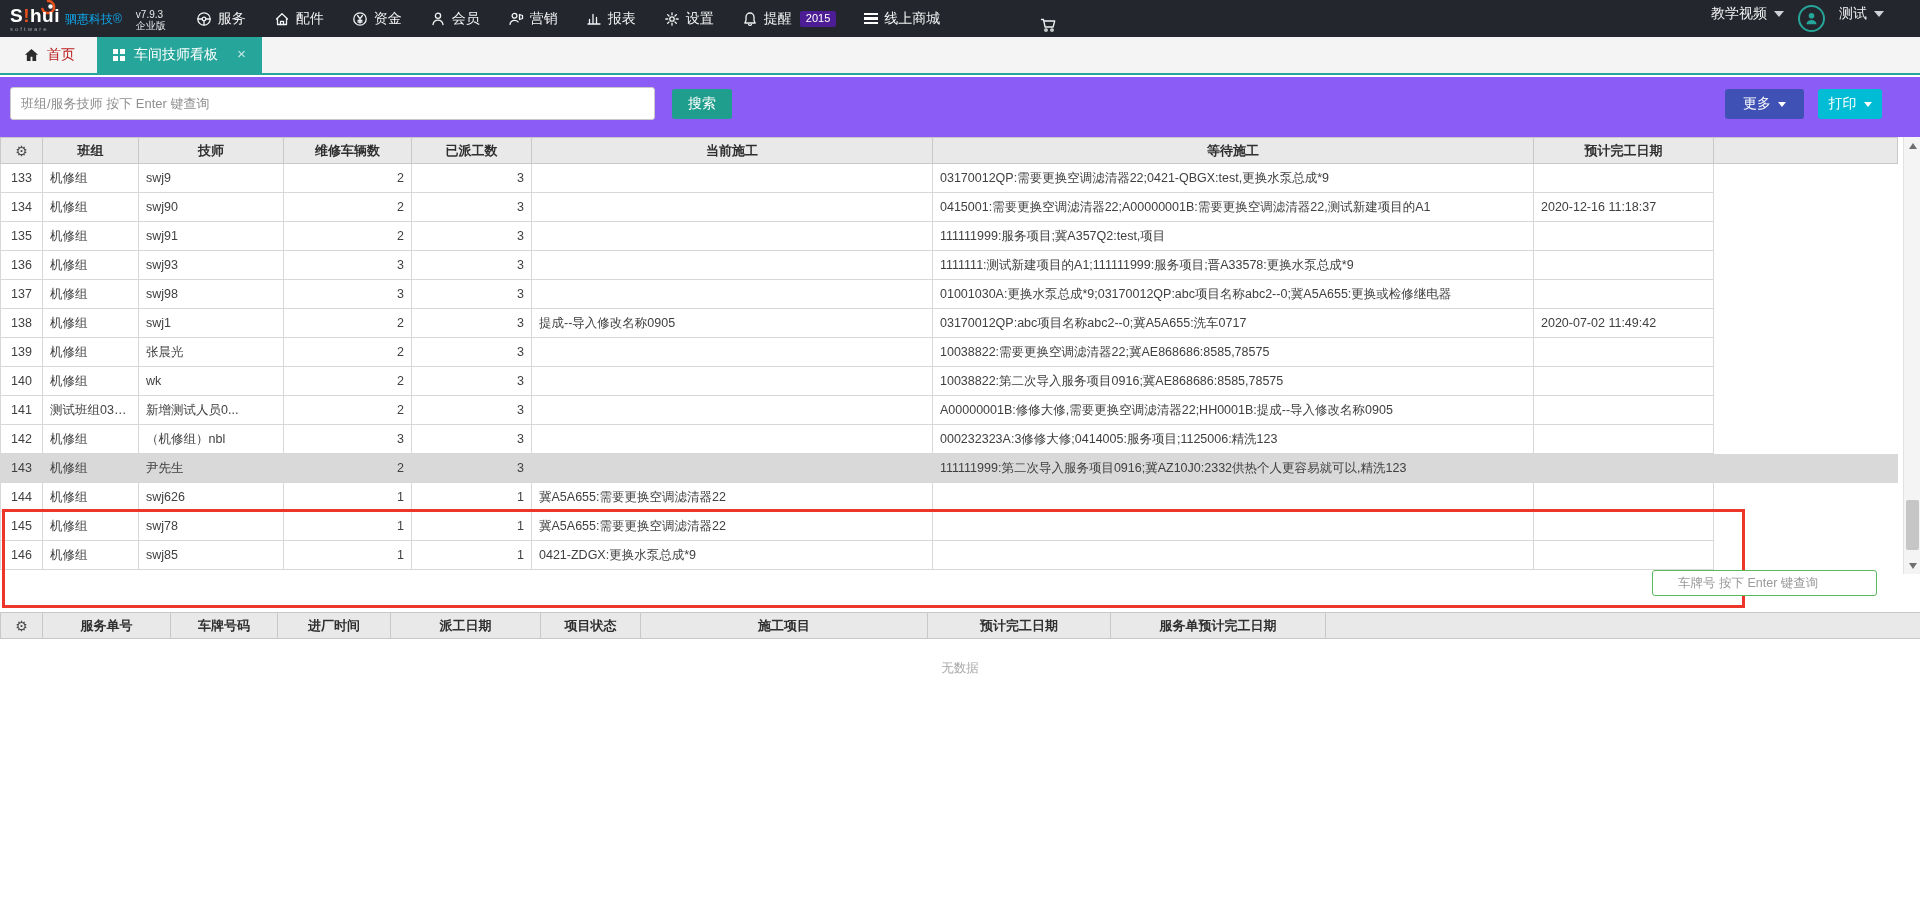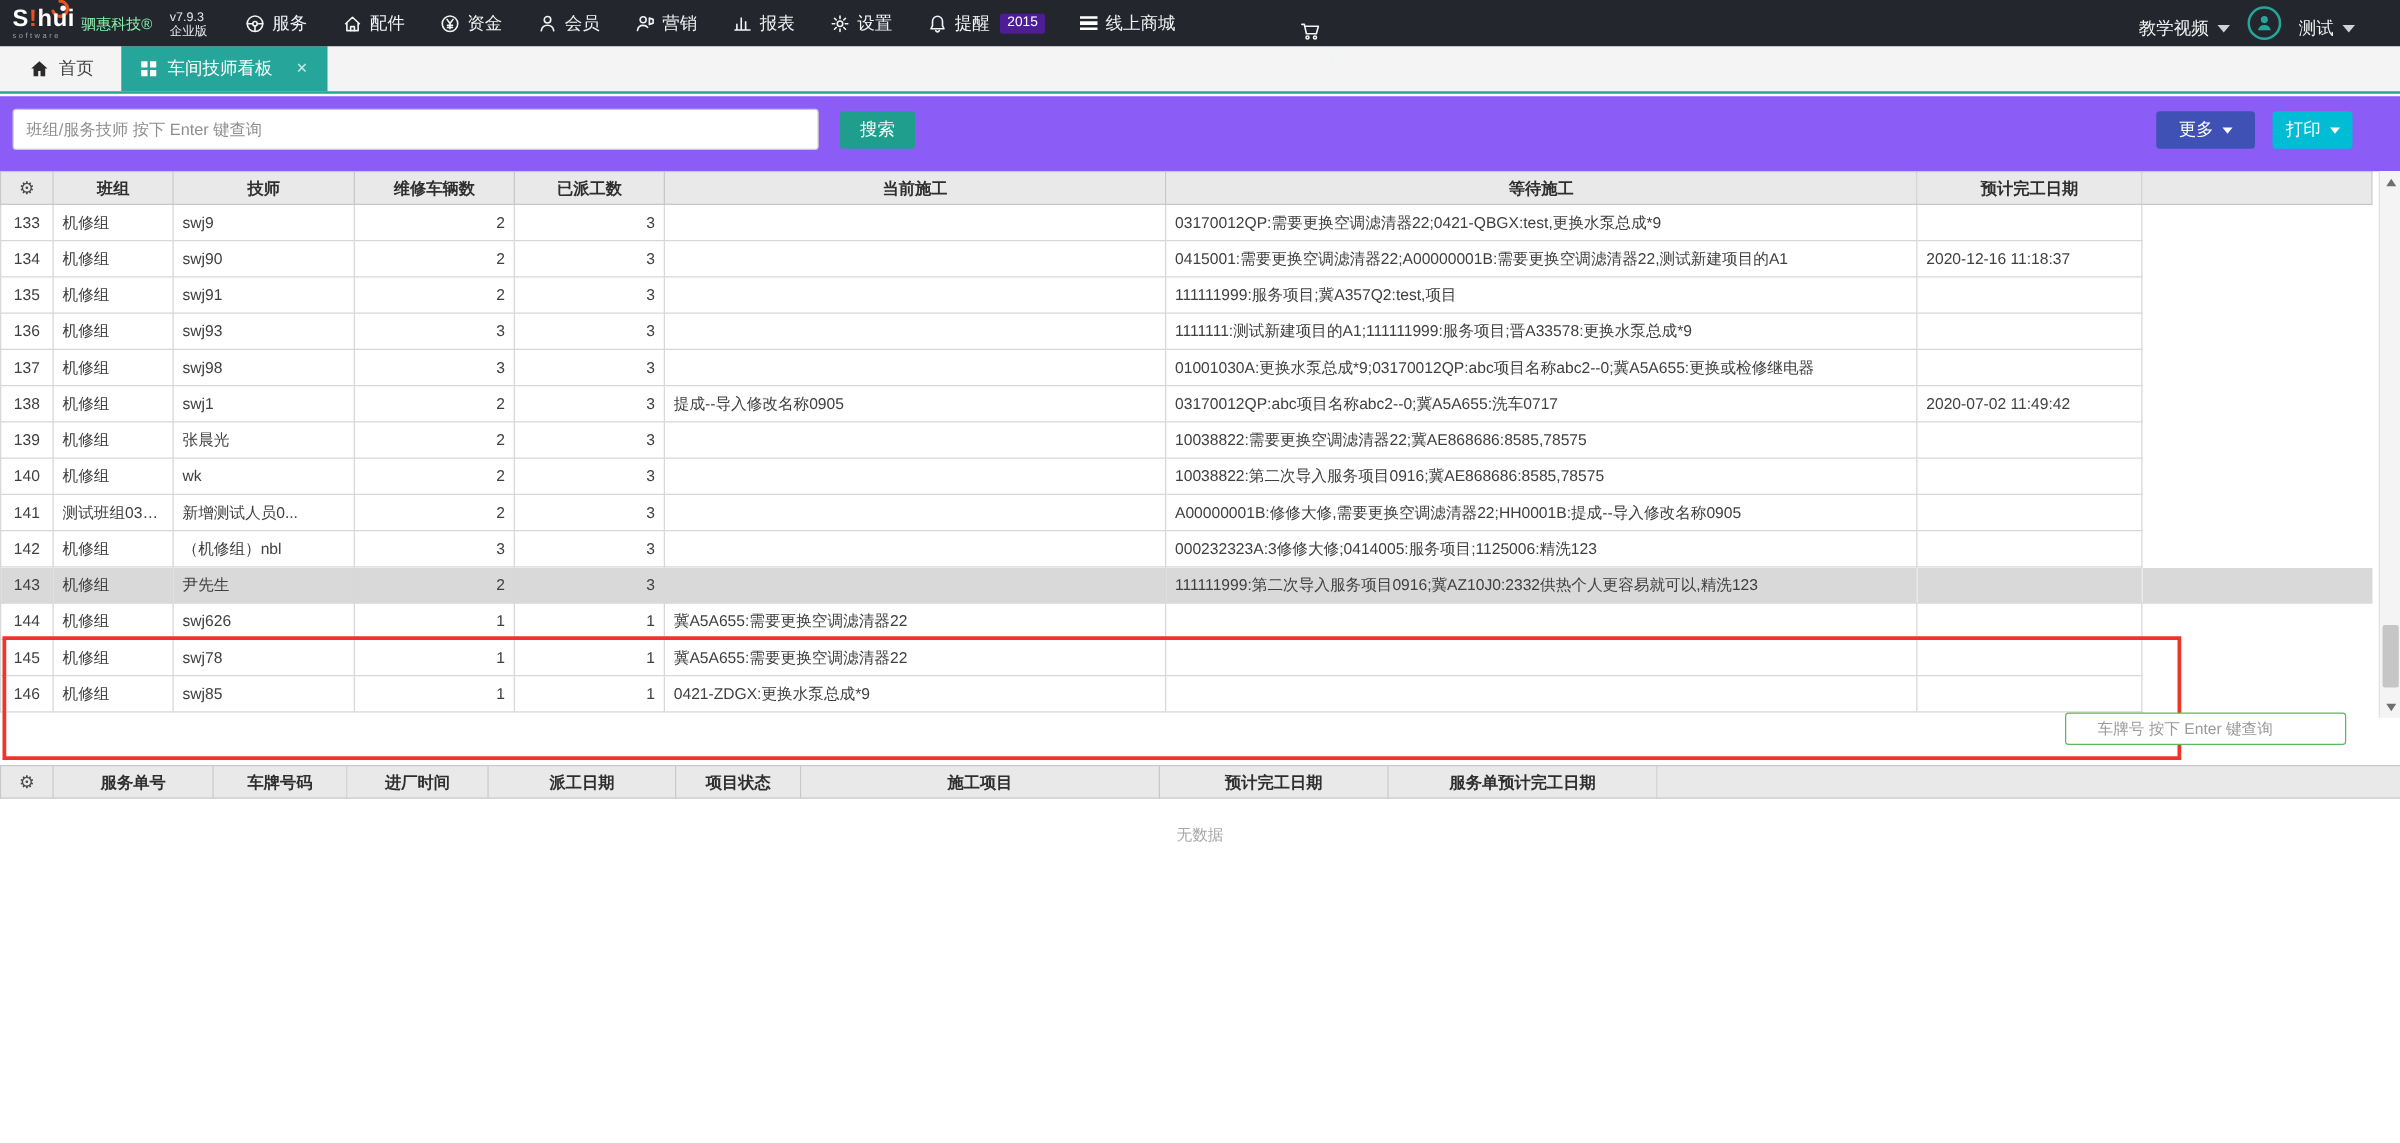--- a/index.html
+++ b/index.html
@@ -8,44 +8,44 @@
 
   
   .navbar { position:absolute; top:0; left:0; width:1920px; height:37px;
     background:#23262c; display:flex; align-items:center; color:#fff; z-index:10; }
   .logo { display:flex; align-items:center; height:37px; padding-left:10px; cursor:pointer; position:relative; }
   .brandcol { display:flex; flex-direction:column; line-height:1; position:relative; }
   .brand { font-size:19px; font-weight:bold; letter-spacing:.5px; color:#fff; }
   .brand .mark { color:#e8511d; font-weight:bold; }
   .soft { font-size:6px; color:#9aa0a6; letter-spacing:2px; margin-top:1px; }
   .swirl { position:absolute; top:0px; left:38px; }
-  .company { font-size:12px; color:#86efac; margin-left:5px; margin-top:2px; }
+  .company { font-size:12px; color:#0ea5e9; margin-left:5px; margin-top:2px; }
   .version { display:flex; flex-direction:column; font-size:10px; line-height:11px;
     color:#e7e9eb; margin-left:14px; margin-top:2px; }
   .nav-items { display:flex; align-items:center; margin-left:16px; height:37px; }
   .nav-item { display:flex; align-items:center; gap:6px; padding:17px 14px; height:37px;
     font-size:14px; color:#f2f3f4; cursor:pointer; white-space:nowrap; }
   .nav-item.extra-gap { margin-left:52px;flex-direction:column; }
   .nav-item svg { display:block; }
   .badge { background:#4c1d95; color:#fff; font-size:11px; padding:1px 6px 2px;
     border-radius:2px; margin-left:2px; line-height:13px; }
   .menu-bars { display:flex; flex-direction:column; gap:2px; }
   .menu-bars i { display:block; width:14px; height:2.5px; background:#fff; }
-  .nav-right { margin-left:auto; display:flex; align-items:flex-end; gap:14px; padding-right:36px; }
+  .nav-right { margin-left:auto; display:flex; align-items:flex-start; gap:14px; padding-right:36px; }
   .nav-link { display:flex; align-items:center; gap:7px; font-size:14px; color:#f2f3f4; cursor:pointer; }
   .caret { width:0; height:0; border-left:5px solid transparent; border-right:5px solid transparent;
     border-top:6px solid #cfd3d7; display:inline-block; }
   .avatar { width:27px; height:27px; border-radius:50%; border:2px solid #26a69a;
     display:flex; align-items:center; justify-content:center; background:#23262c; cursor:pointer; }
 
   
   .tabbar { position:absolute; top:37px; left:0; width:1920px; height:38px;
     background:#f4f4f4; border-bottom:2px solid #26a69a; display:flex; align-items:flex-end; }
   .tab-home { display:flex; align-items:center; gap:8px; height:36px; padding:0 22px 0 24px;
-    font-size:14px; color:#404040; cursor:pointer; }
+    font-size:14px; color:#b91c1c; cursor:pointer; }
   .tab-active { display:flex; align-items:center; gap:9px; height:36px; padding:0 16px;
     background:#26a69a; color:#fff; font-size:14px; cursor:pointer;font-family:Liberation Mono, monospace; }
   .grid-icon { display:grid; grid-template-columns:5px 5px; grid-template-rows:5px 5px; gap:2px; }
   .grid-icon i { background:#fff; display:block; }
   .tab-close { color:rgba(255,255,255,.75); font-size:15px; margin-left:10px; cursor:pointer; }
 
   
   .toolbar { position:absolute; top:77px; left:0; width:1920px; height:60px; background:#8b5cf6; }
   .search-input { position:absolute; left:10px; top:10px; width:645px; height:33px;
     border:1px solid #c9c9c9; border-radius:3px; padding:0 10px; font-size:13px; color:#333;

